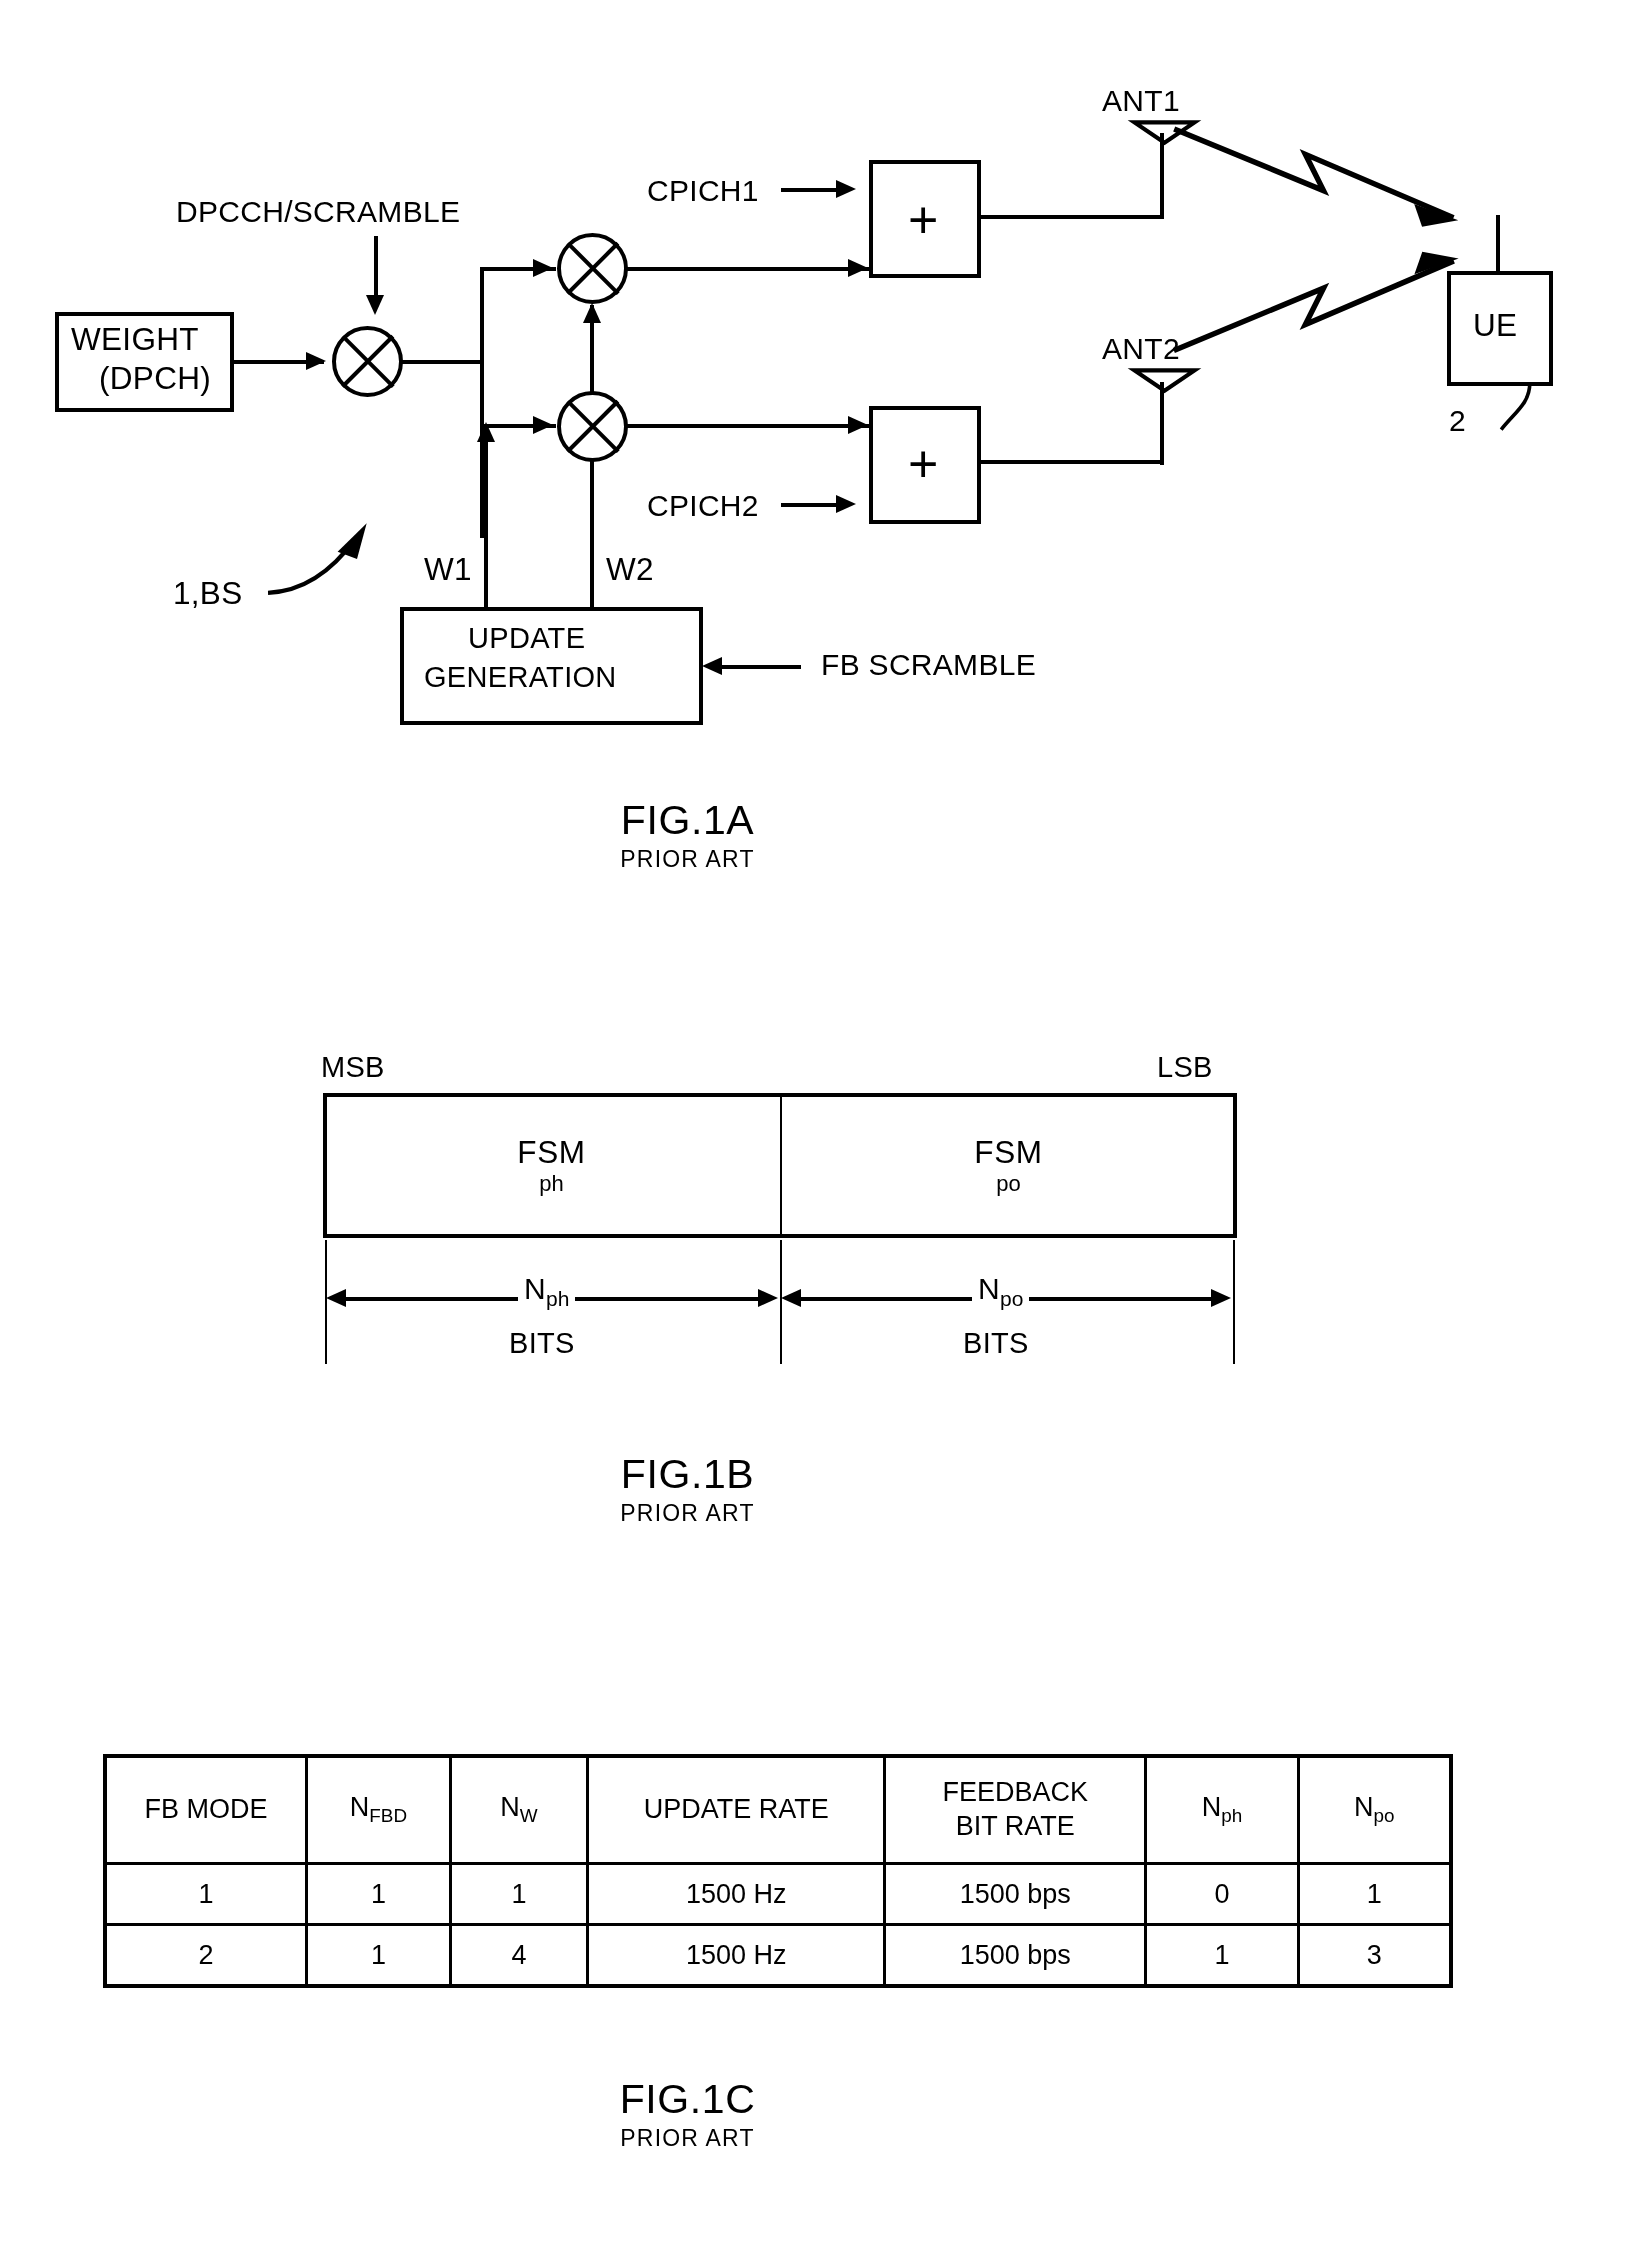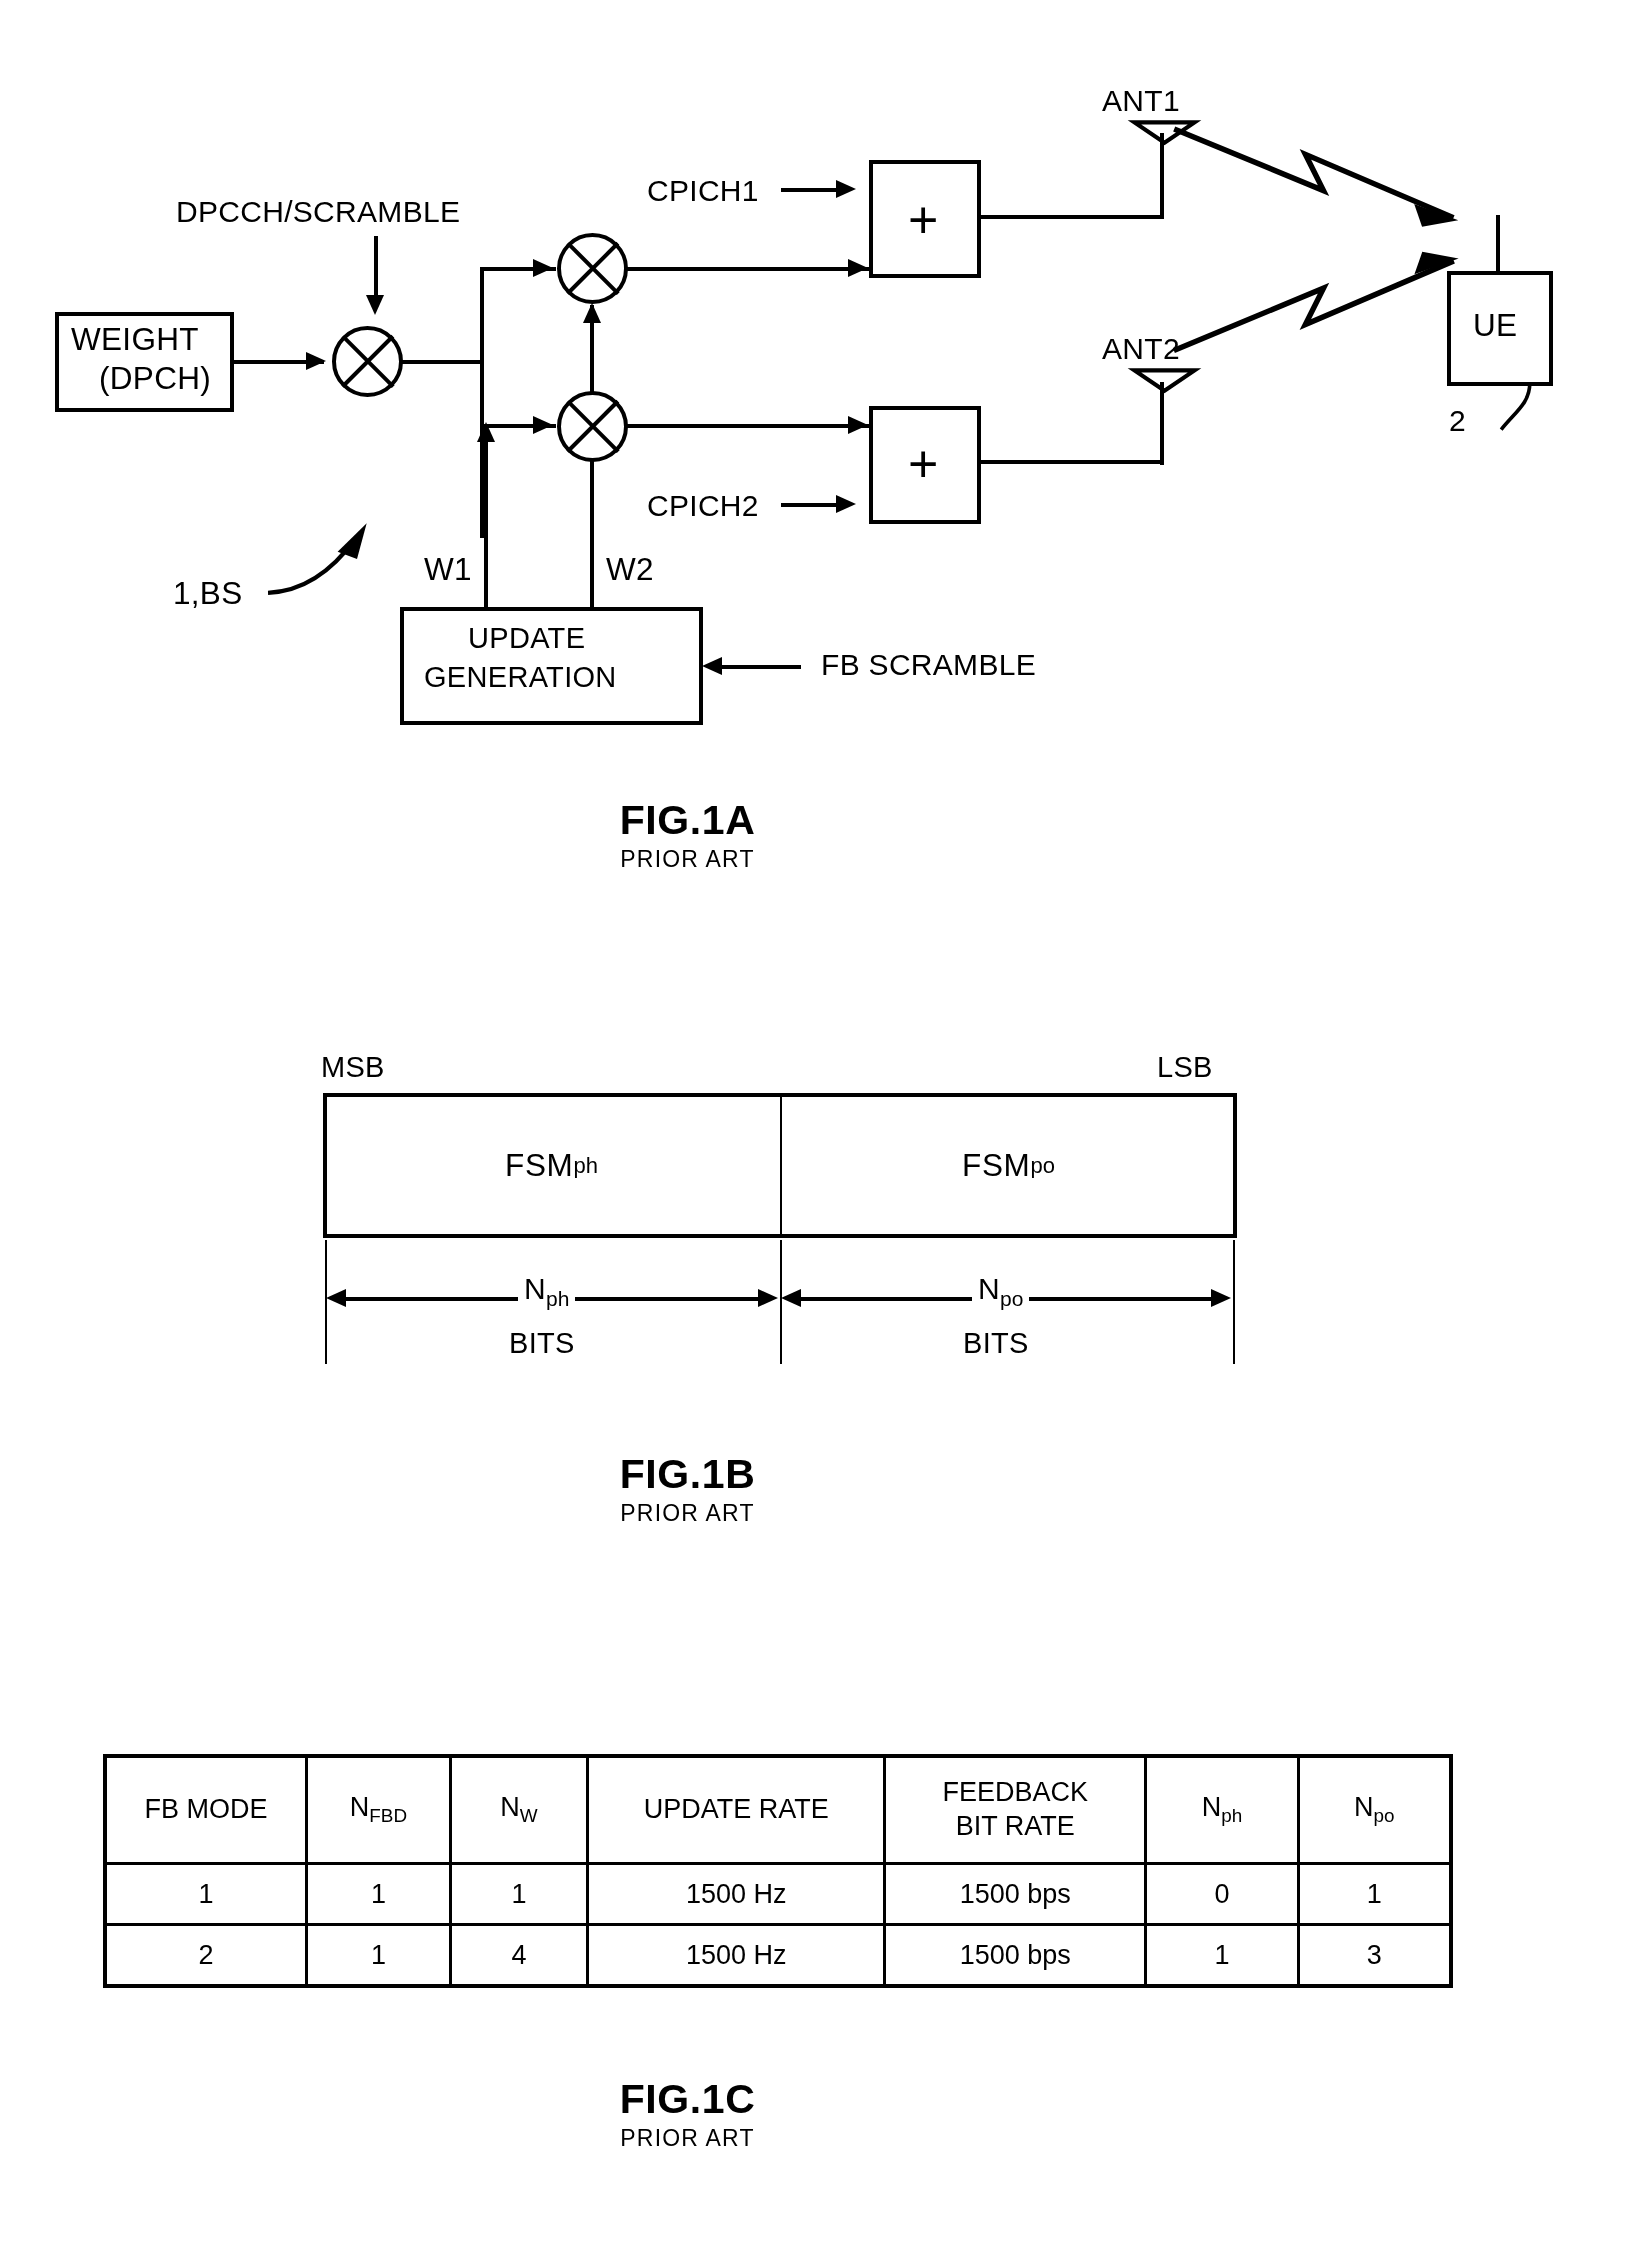--- a/index.html
+++ b/index.html
@@ -39,21 +39,21 @@
   .figcap {
     position: absolute;
     text-align: center;
     white-space: nowrap;
     font-family: "Liberation Sans", sans-serif;
     color: #000;
   }
   .figcap .fignum {
     display: block;
     font-size: 41px;
-    font-weight: 700;
+    font-weight: 400;
     letter-spacing: 0.6px;
     line-height: 1.05;
   }
   .figcap .priorart {
     display: block;
     font-size: 23px;
     font-weight: 400;
     letter-spacing: 1.2px;
     margin-top: 3.6px;
   }
@@ -161,20 +161,21 @@
   .sub { font-size: 0.70em; vertical-align: sub; letter-spacing: 0; }
 
   
   .fsmcell {
     position: absolute;
     display: flex;
     align-items: center;
     justify-content: center;
     font-size: 31.5px;
     letter-spacing: 0.6px;
+    flex-direction: column;
   }
   svg { display: block; overflow: visible; }
 </style>
 </head>
 <body>
 
 <div class="page">
 
   <div class="abs" style="left:0;top:0;width:1641px;height:945px;">
 

